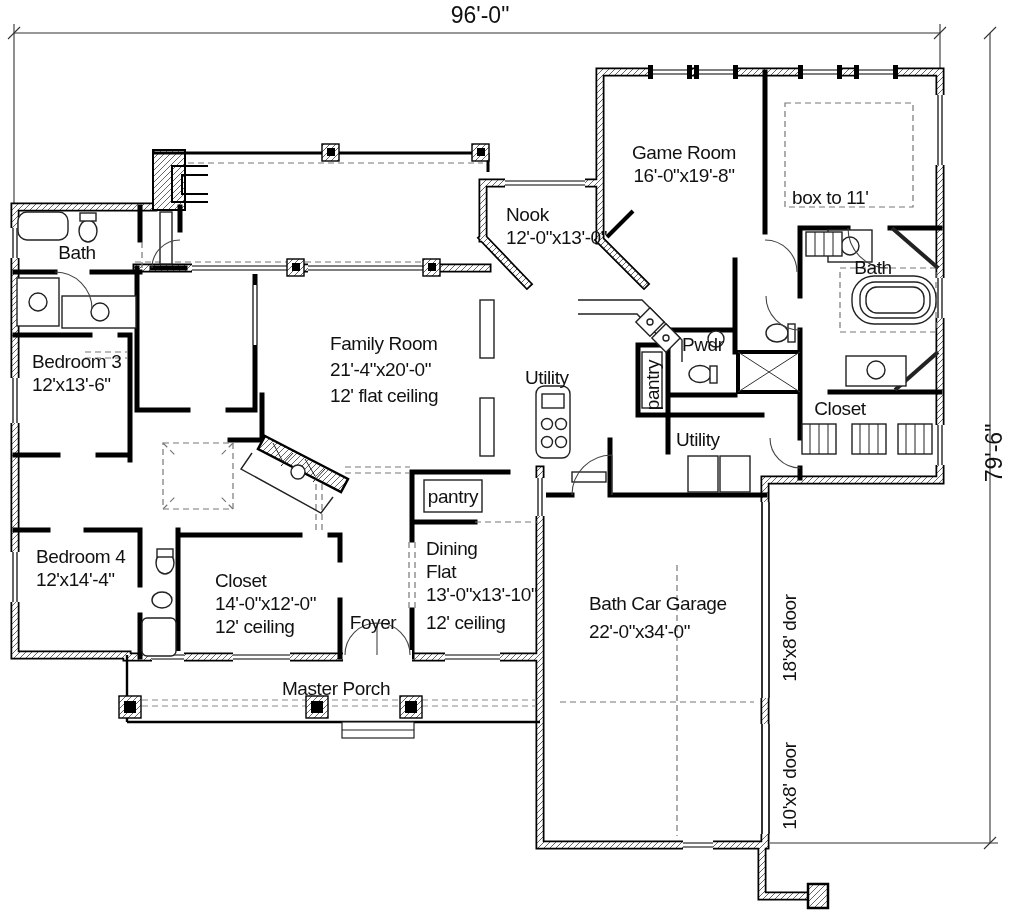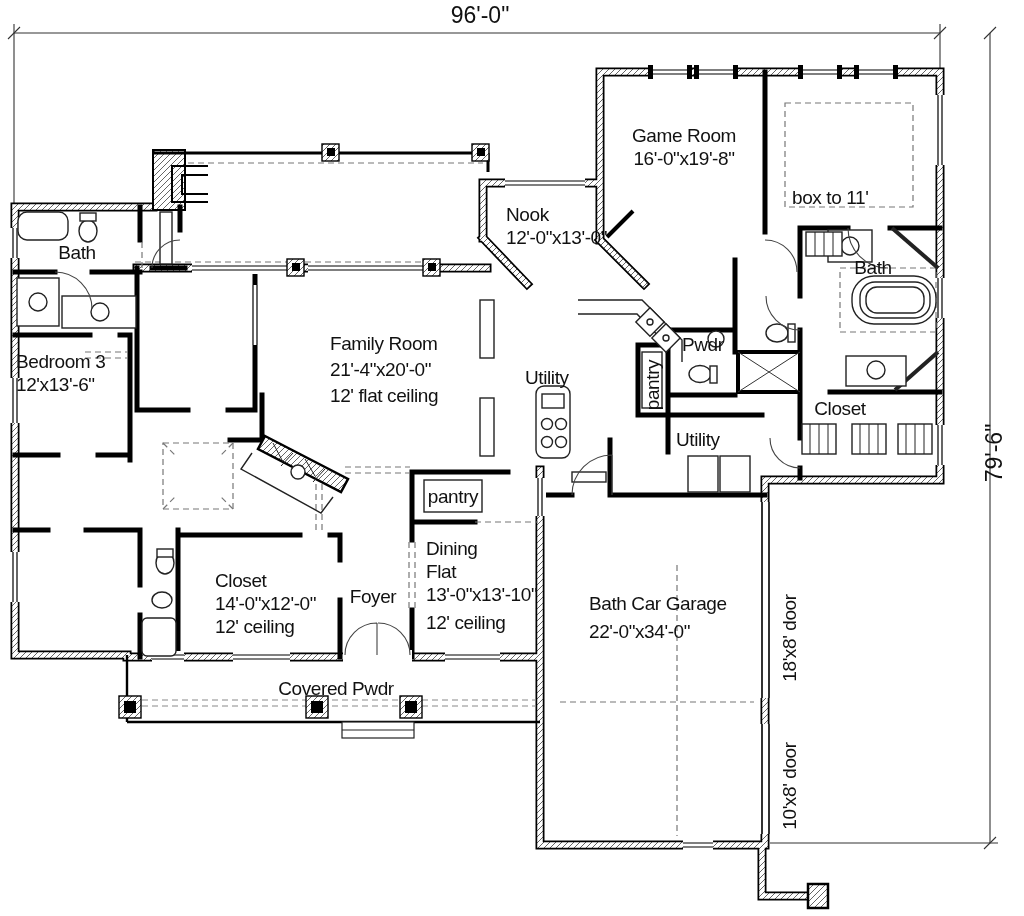--- a/index.html
+++ b/index.html
@@ -293,69 +293,73 @@
 
   <div class="lbl big ctr" style="left:480px;top:15px">96'-0"</div>
   <div class="lbl big rot" style="left:994px;top:453px">79'-6"</div>
 
 
   <div class="lbl" style="left:506px;top:203px">
     <div>Nook</div>
     <div>12'-0"x13'-0"</div>
   </div>
 
-  <div class="lbl ctr" style="left:684px;top:147px">
+  <div class="lbl ctr" style="left:684px;top:164px">
     <div>Game Room</div>
     <div>16'-0"x19'-8"</div>
   </div>
 
   <div class="lbl" style="left:792px;top:186px">box to 11'</div>
 
   <div class="lbl ctr" style="left:77px;top:252px">Bath</div>
 
 
-  <div class="lbl" style="left:16px;top:350px">
+  <div class="lbl" style="left:32px;top:350px">
     <div>Bedroom 3</div>
     <div>12'x13'-6"</div>
   </div>
 
   <div class="lbl lh26" style="left:330px;top:331px">
     <div>Family Room</div>
     <div>21'-4"x20'-0"</div>
     <div>12' flat ceiling</div>
   </div>
 
   <div class="lbl" style="left:525px;top:366px">Utility</div>
   <div class="lbl" style="left:682px;top:333px">Pwdr</div>
   <div class="lbl rot" style="left:652px;top:385px">pantry</div>
   <div class="lbl ctr" style="left:873px;top:267px">Bath</div>
   <div class="lbl ctr" style="left:840px;top:408px">Closet</div>
   <div class="lbl" style="left:676px;top:428px">Utility</div>
 
 
+  <div class="lbl" style="left:36px;top:545px">
+    <div>Bedroom 4</div>
+    <div>12'x14'-4"</div>
+  </div>
 
   <div class="lbl" style="left:215px;top:569px">
     <div>Closet</div>
     <div>14'-0"x12'-0"</div>
     <div>12' ceiling</div>
   </div>
 
-  <div class="lbl ctr" style="left:373px;top:596px">Foyer</div>
+  <div class="lbl ctr" style="left:373px;top:622px">Foyer</div>
   <div class="lbl ctr" style="left:453px;top:496px">pantry</div>
 
   <div class="lbl" style="left:426px;top:537px">
     <div>Dining</div>
     <div>Flat</div>
     <div>13'-0"x13'-10"</div>
     <div class="gap-line">12' ceiling</div>
   </div>
 
   <div class="lbl lh28" style="left:589px;top:590px">
     <div>Bath Car Garage</div>
     <div>22'-0"x34'-0"</div>
   </div>
 
-  <div class="lbl ctr" style="left:336px;top:688px">Covered Pwdr</div>
+  <div class="lbl ctr" style="left:336px;top:688px">Master Porch</div>
 
   <div class="lbl rot" style="left:789px;top:638px">18'x8' door</div>
   <div class="lbl rot" style="left:789px;top:786px">10'x8' door</div>
 
 </div>
 
 </body></html>

